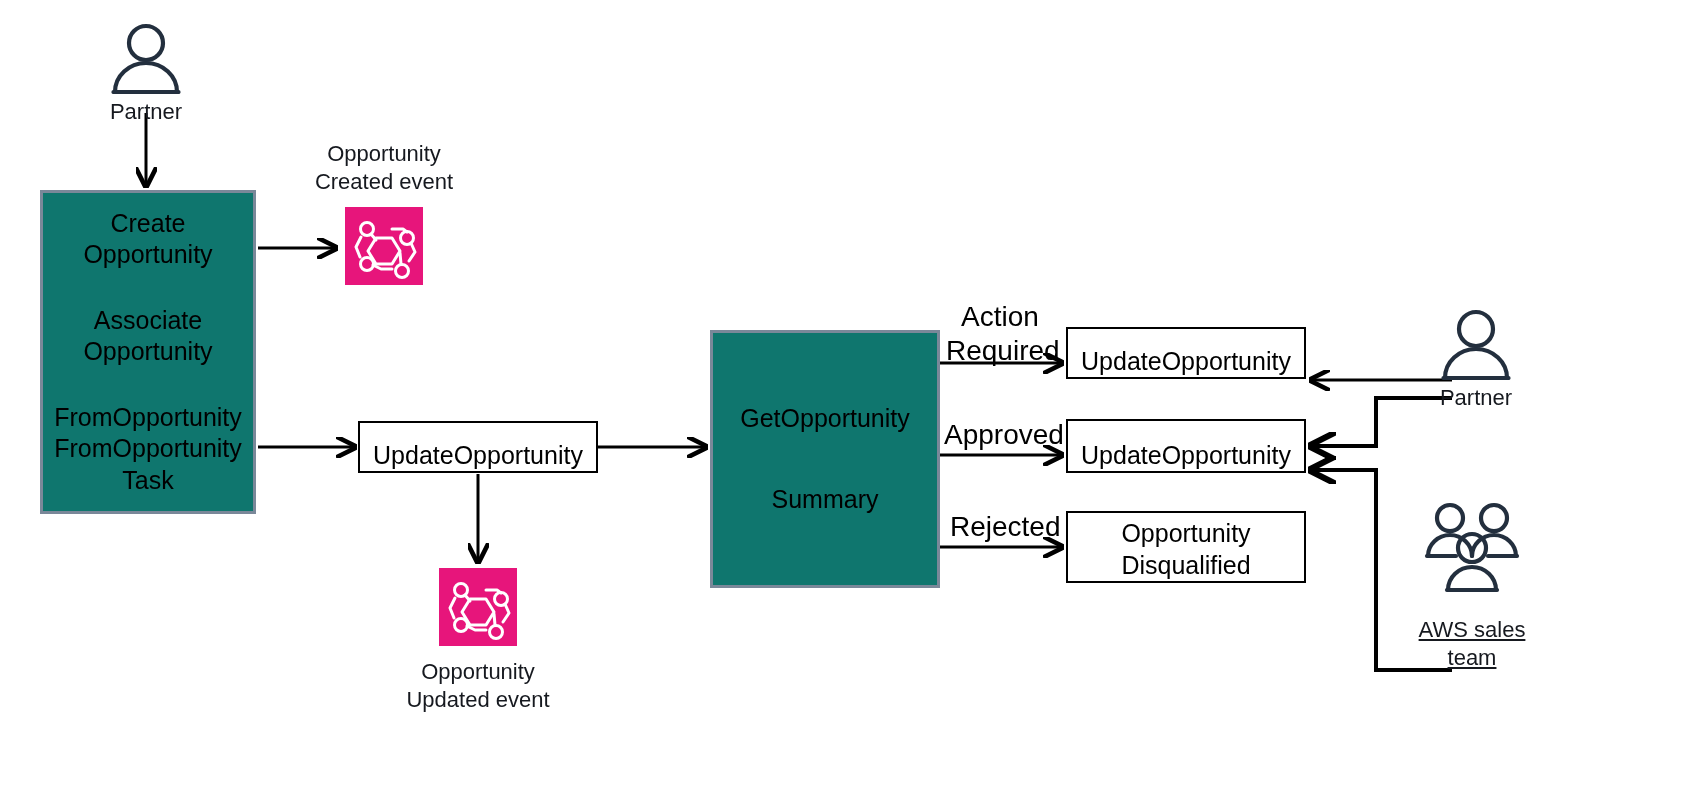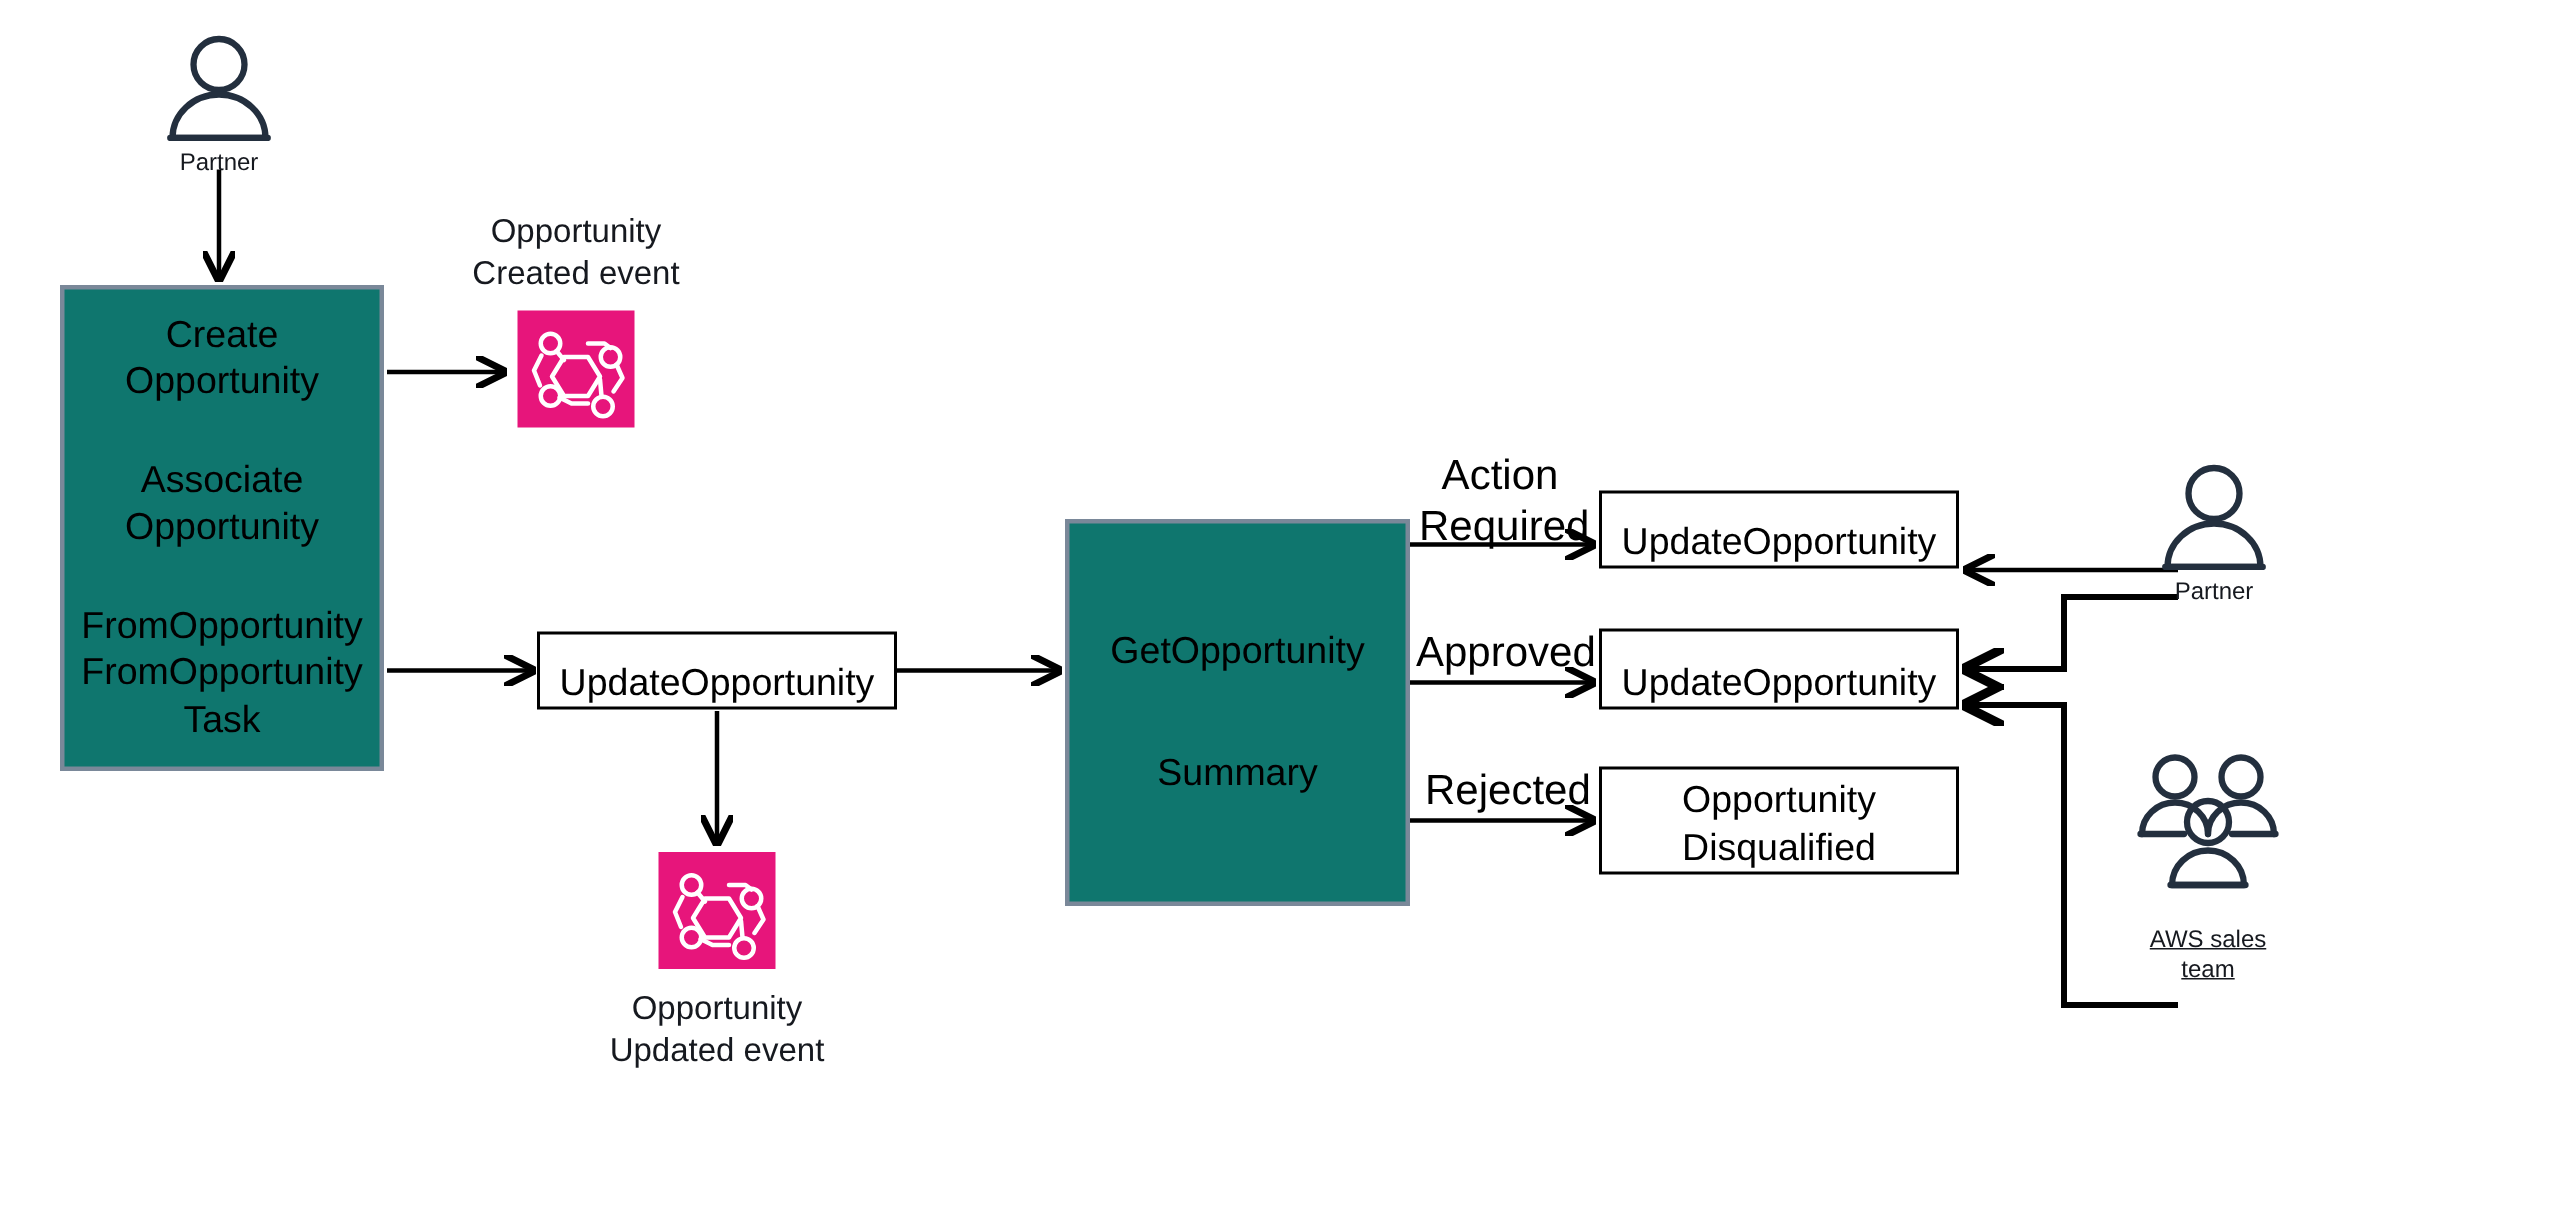--- a/index.html
+++ b/index.html
@@ -46,21 +46,21 @@
     line-height: 1.26;
     color: #000000;
     white-space: nowrap;
     text-align: center;
   }
   .box-group { text-align: center; }
   .group-gap { height: 34px; }
 
   
   .actor-label {
-    font-size: 16px;
+    font-size: 22px;
     line-height: 1.25;
     color: #16191f;
     text-align: center;
     white-space: pre-line;
   }
 
   
   .evt-icon {
     background: #e7157b;
   }
@@ -191,21 +191,21 @@
             <path d="M 66 36 L 70 45 L 64 54"></path>
             <path d="M 55 46 L 56 57"></path>
           </g>
         </svg>
       </div>
     </div>
     <div class="evt-caption" style="margin-top:12px;">Opportunity
 Updated event</div>
   </div>
 
-  <div class="abs proc-box" style="left:710px; top:330px; width:230px; height:258px;margin-top:16px;">
+  <div class="abs proc-box" style="left:710px; top:330px; width:230px; height:258px;">
     <div class="box-group">
       <div class="box-line">GetOpportunity</div>
     </div>
     <div style="height:50px;"></div>
     <div class="box-group">
       <div class="box-line">Summary</div>
     </div>
   </div>
 
   <div class="abs edge-label" style="left:946px; top:300px; width:108px;">Action

